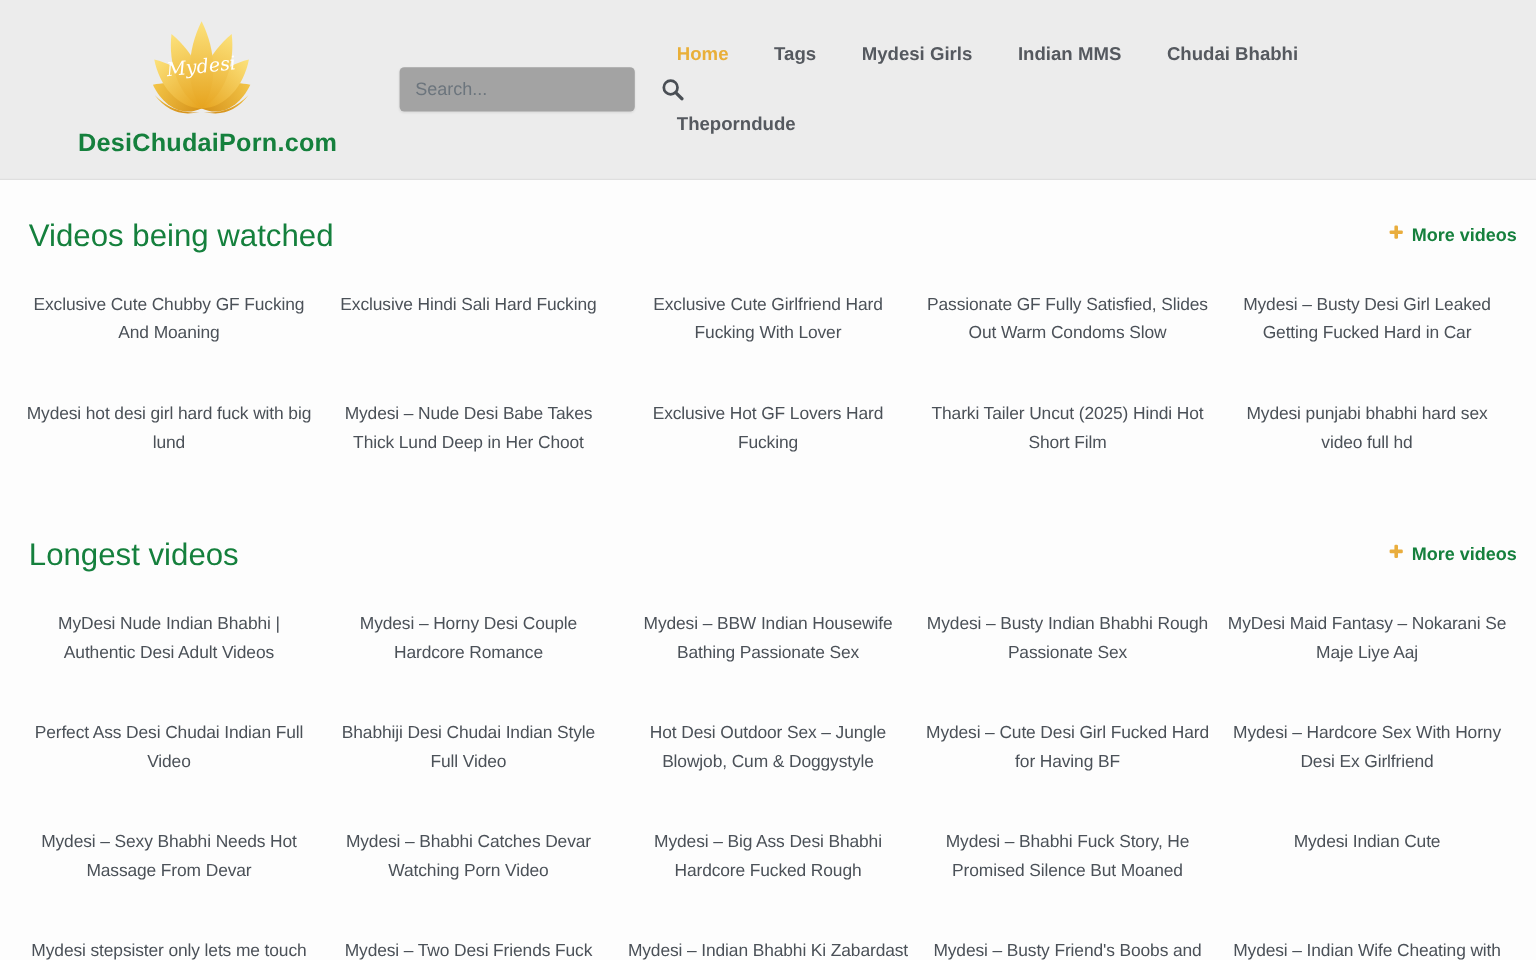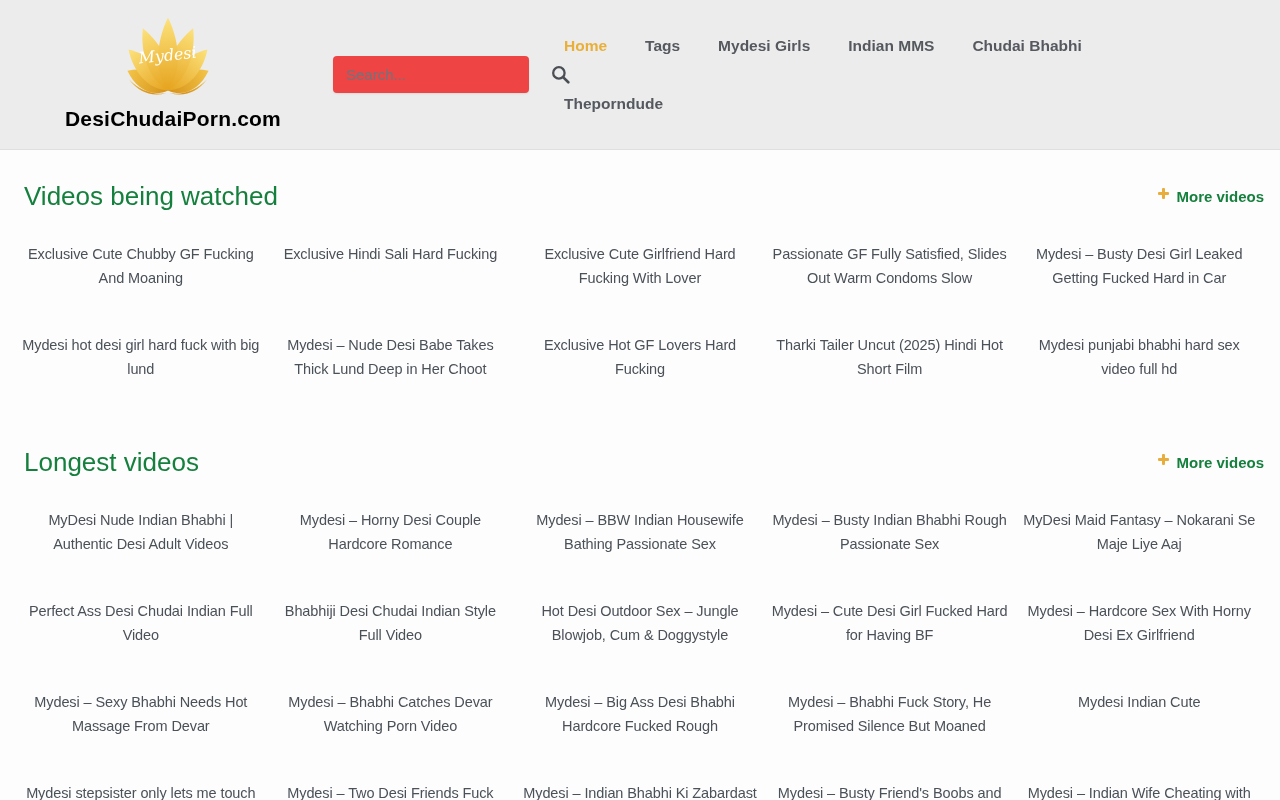--- a/index.html
+++ b/index.html
@@ -17,28 +17,28 @@
     height: 150px;
     background: #ececec;
     border-bottom: 1px solid #dfdfdf;
   }
   .logo {
     position: absolute; left: 65px; top: 8px;
     width: 205px; text-align: center; cursor: pointer;
   }
   .logo svg { width: 112px; height: 94px; display: inline-block; }
   .site-name {
-    color: #000000; font-weight: bold; font-size: 21px;
+    color: #15803d; font-weight: bold; font-size: 21px;
     letter-spacing: 0.2px; margin-top: 1px; text-align: right;
   }
 
   .search-box {
     position: absolute; left: 333px; top: 56px;
     width: 196px; height: 37px;
-    background: #ef4444; border-radius: 4px;
+    background: #a3a3a3; border-radius: 4px;
     display: flex; align-items: center;
     box-shadow: 0 1px 2px rgba(0,0,0,0.08);
   }
   .search-box input {
     border: none; outline: none; background: transparent;
     flex: 1; padding: 0 0 0 13px; font-size: 15px; color: #333;
     font-family: "Liberation Sans", sans-serif;
   }
   .search-box input::placeholder { color: #6c757d; }
   .search-btn {

